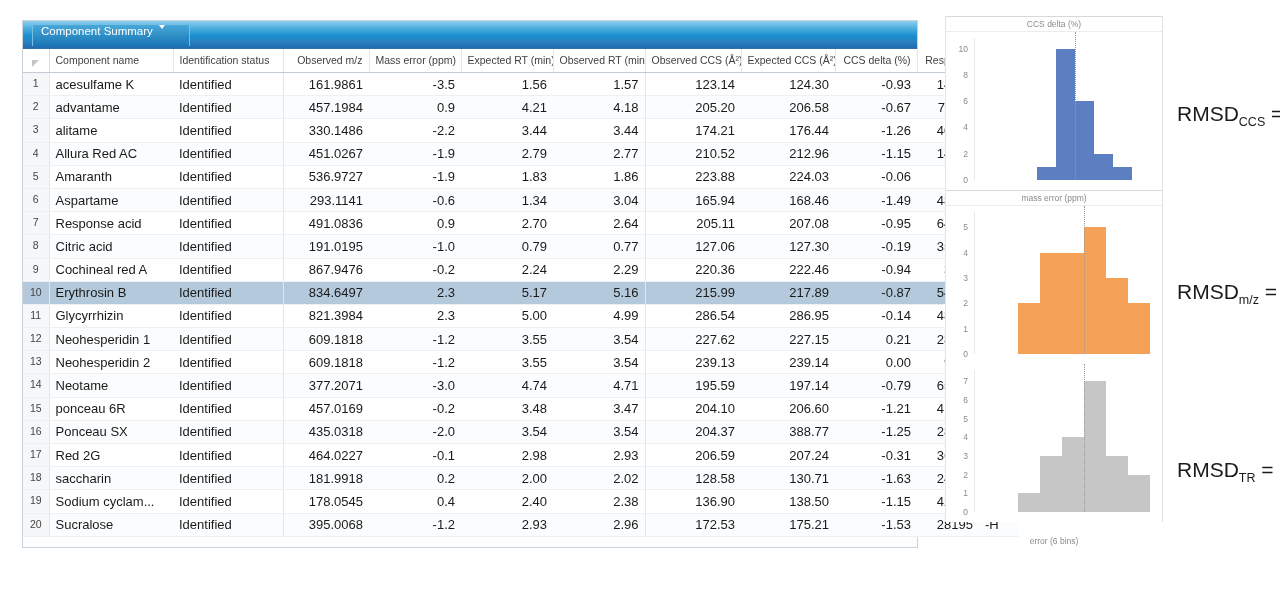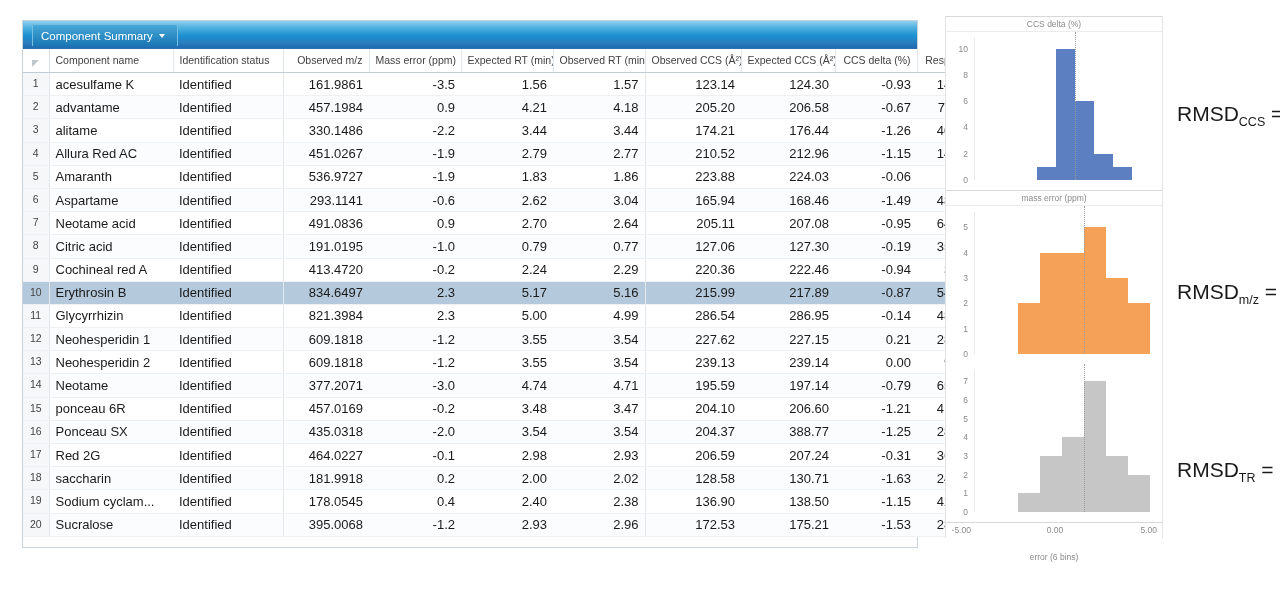--- a/index.html
+++ b/index.html
@@ -19,22 +19,22 @@
     box-sizing:border-box;
   }
   #grid-titlebar{
     height:27px;
     background:linear-gradient(to bottom,#8fd0ee 0%,#56b4e0 22%,#1a8fcf 55%,#2a7fc0 78%,#1f6bb0 100%);
     border-bottom:1px solid #2f6ea8;
     position:relative;
   }
   #grid-tab{
     position:absolute;left:9px;top:3px;height:21px;
-    padding:0 12px 0 8px;
-    display:flex;align-items:center;gap:6px;
+    padding:0 24px 0 8px;
+    display:flex;align-items:flex-start;gap:6px;
     background:linear-gradient(to bottom,#4aa8d8 0%,#2e8fc6 50%,#1b76b4 100%);
     border:1px solid #73c0e4;
     border-bottom:none;
     border-radius:2px 2px 0 0;
     color:#ffffff;
     font-size:11.5px;
     white-space:nowrap;
   }
   #grid-tab .caret{
     width:0;height:0;
@@ -288,31 +288,31 @@
             <td class="num">-0.06</td>
             <td class="num">1268</td>
             <td class="">-H</td>
           </tr>
           <tr class="alt">
             <td class="rowno">6</td>
             <td class="">Aspartame</td>
             <td class="">Identified</td>
             <td class="num grpsep">293.1141</td>
             <td class="num">-0.6</td>
-            <td class="num">2.62</td>
+            <td class="num">1.34</td>
             <td class="num">3.04</td>
             <td class="num grpsep">165.94</td>
             <td class="num">168.46</td>
             <td class="num">-1.49</td>
             <td class="num">48183</td>
             <td class="">-H</td>
           </tr>
           <tr class="">
             <td class="rowno">7</td>
-            <td class="">Neotame acid</td>
+            <td class="">Response acid</td>
             <td class="">Identified</td>
             <td class="num grpsep">491.0836</td>
             <td class="num">0.9</td>
             <td class="num">2.70</td>
             <td class="num">2.64</td>
             <td class="num grpsep">205.11</td>
             <td class="num">207.08</td>
             <td class="num">-0.95</td>
             <td class="num">64868</td>
             <td class="">-H</td>
@@ -328,21 +328,21 @@
             <td class="num grpsep">127.06</td>
             <td class="num">127.30</td>
             <td class="num">-0.19</td>
             <td class="num">35530</td>
             <td class="">-H</td>
           </tr>
           <tr class="">
             <td class="rowno">9</td>
             <td class="">Cochineal red A</td>
             <td class="">Identified</td>
-            <td class="num grpsep">413.4720</td>
+            <td class="num grpsep">867.9476</td>
             <td class="num">-0.2</td>
             <td class="num">2.24</td>
             <td class="num">2.29</td>
             <td class="num grpsep">220.36</td>
             <td class="num">222.46</td>
             <td class="num">-0.94</td>
             <td class="num">3261</td>
             <td class="">-H</td>
           </tr>
           <tr class="alt sel">
@@ -575,22 +575,17 @@
               <div class="bar" title="-1: 4" style="width: 22px; height: 74.7368px; background: rgb(198, 198, 198);"></div>
               <div class="bar" title="0: 7" style="width: 22px; height: 130.789px; background: rgb(198, 198, 198);"></div>
               <div class="bar" title="1: 3" style="width: 22px; height: 56.0526px; background: rgb(198, 198, 198);"></div>
               <div class="bar" title="2: 2" style="width: 22px; height: 37.3684px; background: rgb(198, 198, 198);"></div>
             </div>
             <div class="zeroline" style="left: 109.24px;"></div>
           </div>
         </div>
       </div>
     </div>
-  <div id="xaxis-row">
-      <div class="xtick" style="left: 15.26px;">-5.00</div>
-      <div class="xtick" style="left: 109px;">0.00</div>
-      <div class="xtick" style="left: 202.74px;">5.00</div>
-    </div>
   <div id="xaxis-label">error (6 bins)</div>
 <div class="rmsd" style="top: 86px;"><span>RMSD</span><sub>CCS</sub><span> = 1.0%</span></div>
     <div class="rmsd" style="top: 264px;"><span>RMSD</span><sub>m/z</sub><span> = 1.7 ppm</span></div>
     <div class="rmsd" style="top: 442px;"><span>RMSD</span><sub>TR</sub><span> = 1.2%</span></div>
   </div>
 
 </body></html>

